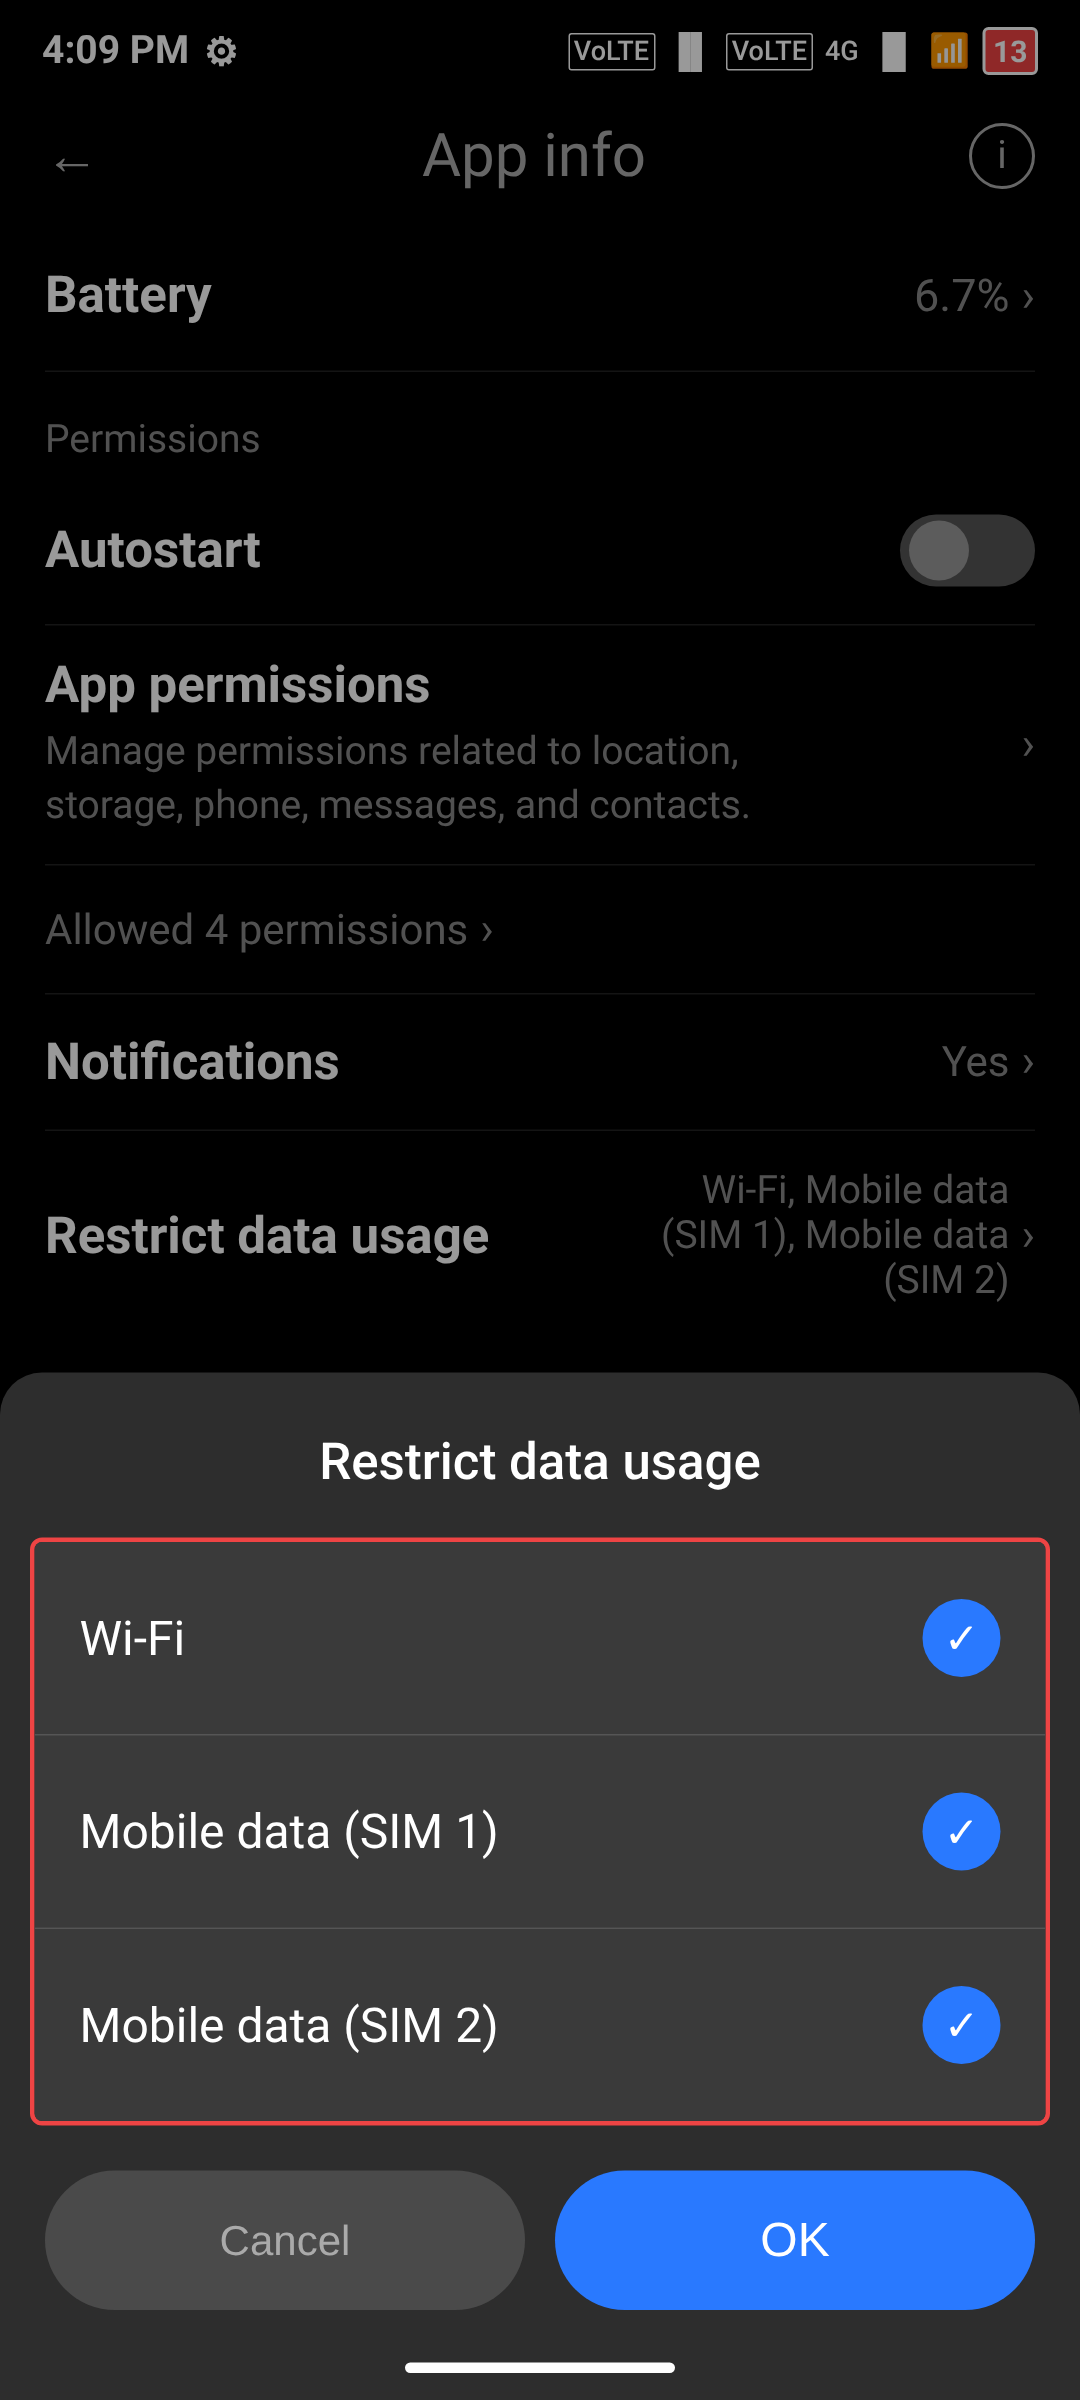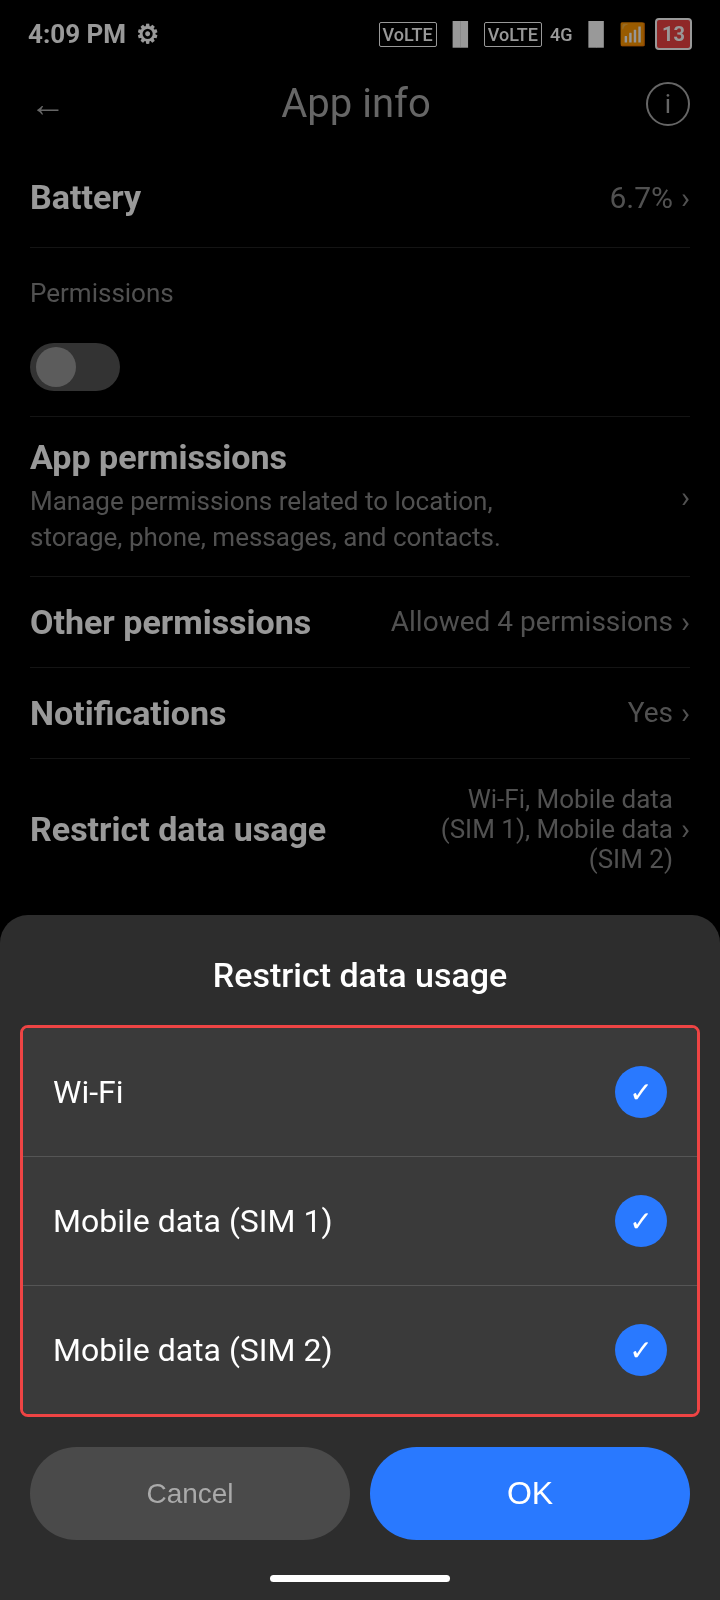--- a/index.html
+++ b/index.html
@@ -355,35 +355,35 @@
     <span class="battery-label">Battery</span>
     <div class="battery-value">
       <span>6.7%</span>
       <span class="chevron">›</span>
     </div>
   </div>
 
   <div class="section-label">Permissions</div>
 
   <div class="autostart-row">
+    <span class="autostart-label">Autostart</span>
     <div class="toggle">
       <div class="toggle-knob"></div>
     </div>
   </div>
 
   <div class="permissions-row">
     <div class="permissions-text">
       <div class="perm-title">App permissions</div>
       <div class="perm-desc">Manage permissions related to location, storage, phone, messages, and contacts.</div>
     </div>
     <span class="chevron">›</span>
   </div>
 
   <div class="other-perm-row">
-    <span class="other-perm-label">Other permissions</span>
     <div class="other-perm-value">
       <span>Allowed 4 permissions</span>
       <span class="chevron">›</span>
     </div>
   </div>
 
   <div class="notif-row">
     <span class="notif-label">Notifications</span>
     <div class="notif-value">
       <span>Yes</span>

